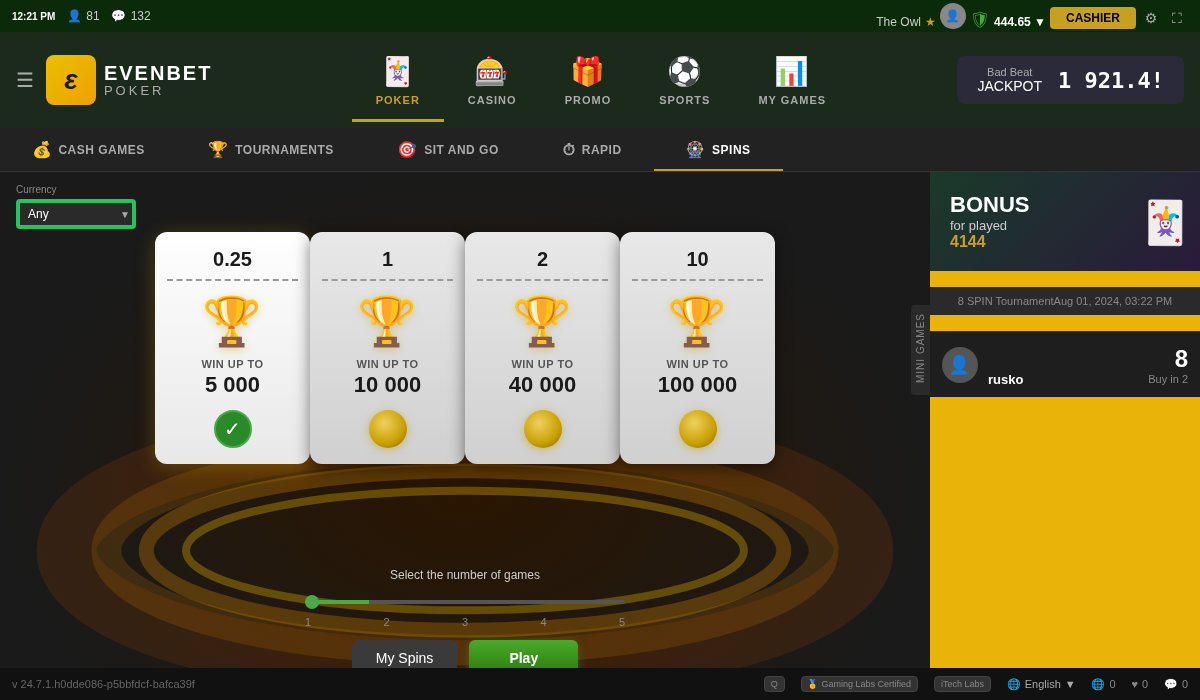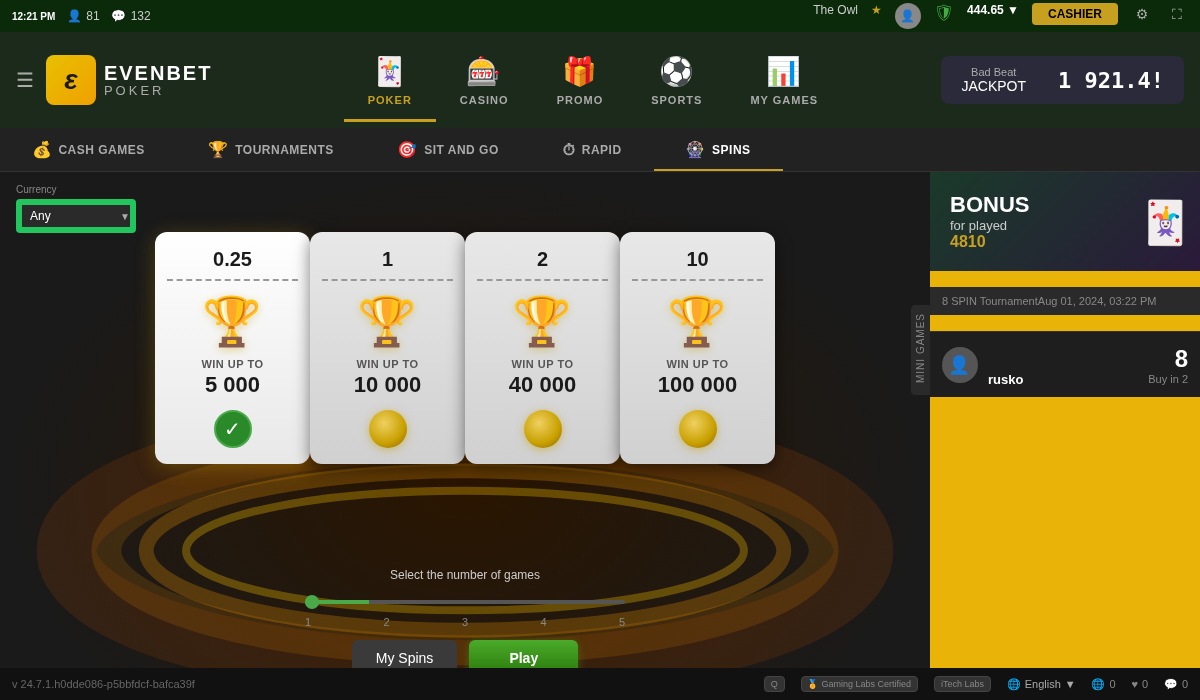--- a/index.html
+++ b/index.html
@@ -18,21 +18,21 @@
       background: #0a2a0a;
       height: 32px;
       display: flex;
       align-items: center;
       padding: 0 12px;
       gap: 16px;
       font-size: 12px;
       color: #ccc;
     }
     .top-bar-left { display: flex; align-items: center; gap: 12px; }
-    .top-bar-right { margin-left: auto; display: flex; align-items: flex-start; gap: 13px; }
+    .top-bar-right { margin-left: auto; display: flex; align-items: flex-end; gap: 4px; }
     .top-bar .time { color: #fff; font-weight: bold; }
     .top-bar .user-stat { display: flex; align-items: center; gap: 4px; }
     .top-bar .cashier-btn {
       background: #c8a020;
       color: #000;
       font-weight: bold;
       border: none;
       padding: 4px 16px;
       border-radius: 4px;
       cursor: pointer;
@@ -83,21 +83,21 @@
       height: 3px; background: #c8a020;
     }
     .nav-item .nav-icon { font-size: 28px; }
     .nav-item .nav-label { font-size: 11px; color: #aaa; letter-spacing: 1px; font-weight: bold; }
     .nav-item.active .nav-label { color: #c8a020; }
     .jackpot-area {
       margin-left: auto;
       background: #2a2a3a;
       border-radius: 8px;
       padding: 10px 20px;
-      display: flex; align-items: center; gap: 32px;
+      display: flex; align-items: center; gap: 16px;
       min-width: 220px;
     }
     .jackpot-label { font-size: 11px; color: #aaa; text-align: center; }
     .jackpot-title { font-size: 14px; font-weight: normal; color: #fff; }
     .jackpot-value { font-size: 22px; font-weight: 900; color: #fff; font-family: monospace; }
 
     
     .sub-nav {
       background: #222;
       height: 44px;
@@ -136,21 +136,21 @@
 
     
     .currency-filter {
       position: absolute;
       top: 12px; left: 16px;
       z-index: 10;
     }
     .currency-label { font-size: 10px; color: #888; margin-bottom: 4px; }
     .currency-select {
       background: #2a2a2a;
-      border: 6px solid #22c55e;
+      border: 4px solid #22c55e;
       border-radius: 4px;
       color: #fff;
       padding: 4px 24px 4px 8px;
       font-size: 12px;
       appearance: none;
       cursor: pointer;
       min-width: 120px;
     }
     .currency-wrapper { position: relative; }
     .currency-arrow {
@@ -293,21 +293,21 @@
     .bonus-subtitle { font-size: 13px; color: #ccc; }
     .bonus-played { font-size: 16px; color: #c8a020; font-weight: bold; }
 
     .tournament-info {
       background: #1e1e1e;
       padding: 10px 12px;
       display: flex; align-items: center; gap: 10px;
       border-top: 1px solid #333;
     }
     .tournament-header {
-      display: flex; justify-content: flex-start;
+      display: flex; justify-content: center;
       padding: 8px 12px;
       background: #2a2a2a;
       font-size: 11px; color: #888;
     }
     .tournament-avatar {
       width: 36px; height: 36px; border-radius: 50%;
       background: #555; display: flex; align-items: center; justify-content: center;
       font-size: 18px;
     }
     .tournament-name { font-size: 13px; color: #fff; font-weight: bold; margin-top: 30px; }
@@ -546,21 +546,21 @@
   <div class="mini-games-tab">
     <span class="mini-games-text">MINI GAMES</span>
   </div>
 
   <div class="right-panel">
 
     <div class="bonus-banner">
       <div class="bonus-text-area">
         <div class="bonus-title">BONUS</div>
         <div class="bonus-subtitle">for played</div>
-        <div class="bonus-played">4810</div>
+        <div class="bonus-played">4144</div>
       </div>
       <div style="font-size:42px;position:absolute;right:8px;top:50%;transform:translateY(-50%);">🃏</div>
     </div>
 
     <div class="tournament-header">
       <span>8 SPIN Tournament</span>
       <span>Aug 01, 2024, 03:22 PM</span>
     </div>
 
     <div class="tournament-info">

